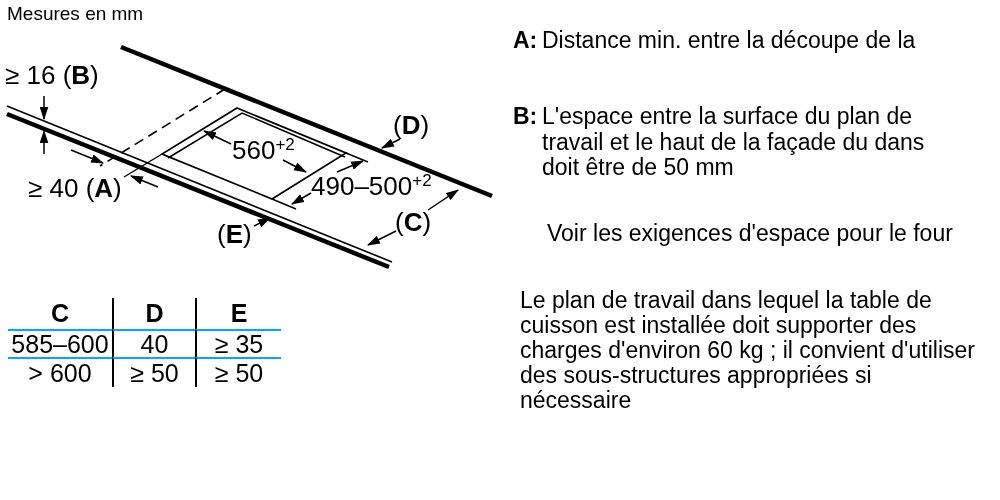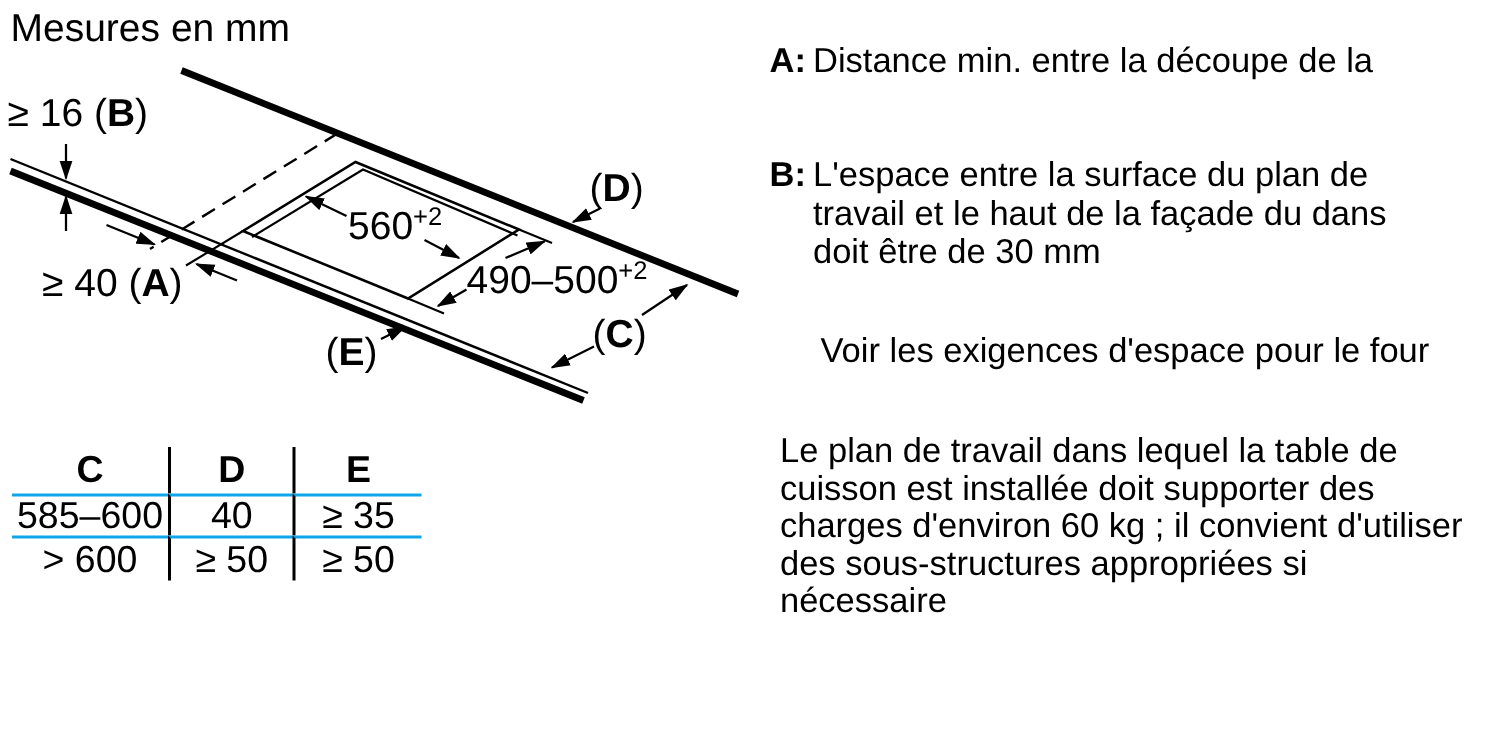--- a/index.html
+++ b/index.html
@@ -5,21 +5,21 @@
   html,body{margin:0;padding:0;background:#fff;}
   body{
     font-family:"Liberation Sans", sans-serif;
     color:#000;
     width:1000px;height:500px;position:relative;overflow:hidden;
   }
   #drawing{position:absolute;left:0;top:0;}
   #drawing text{fill:#000;font-size:26px;font-family:"Liberation Sans",sans-serif;}
   #drawing .sup{font-size:17px;}
   #drawing .b{font-weight:bold;}
-  .pagetitle{position:absolute;left:7px;top:3px;font-size:26px;}
+  .pagetitle{position:absolute;left:7px;top:3px;font-size:19px;}
   
   .tbl{position:absolute;left:8px;top:298px;display:grid;
        grid-template-columns:104px 83px 86px;grid-template-rows:31px 28px 30px;}
   .tbl .c{display:flex;align-items:center;justify-content:center;
           font-size:25px;box-sizing:border-box;}
   .tbl .hd{font-weight:bold;}
   .tbl .bl{border-left:2px solid #000;}
   .tbl .bt{border-top:2px solid #0ea5e9;}
   
   .note{position:absolute;font-size:23px;line-height:25.5px;white-space:nowrap;}
@@ -115,21 +115,21 @@
   <div class="body">
     <div>Distance min. entre la découpe de la</div>
   </div>
 </div>
 
 <div class="note" style="left:513px;top:104px;">
   <span class="lbl">B:</span>
   <div class="body">
     <div>L'espace entre la surface du plan de</div>
     <div>travail et le haut de la façade du dans</div>
-    <div>doit être de 30 mm</div>
+    <div>doit être de 50 mm</div>
   </div>
 </div>
 
 <div class="note noind" style="left:547px;top:221px;line-height:25px;">
   <div class="body">Voir les exigences d'espace pour le four</div>
 </div>
 
 <div class="note noind" style="left:520px;top:288px;line-height:25px;">
   <div class="body">
     <div>Le plan de travail dans lequel la table de</div>

